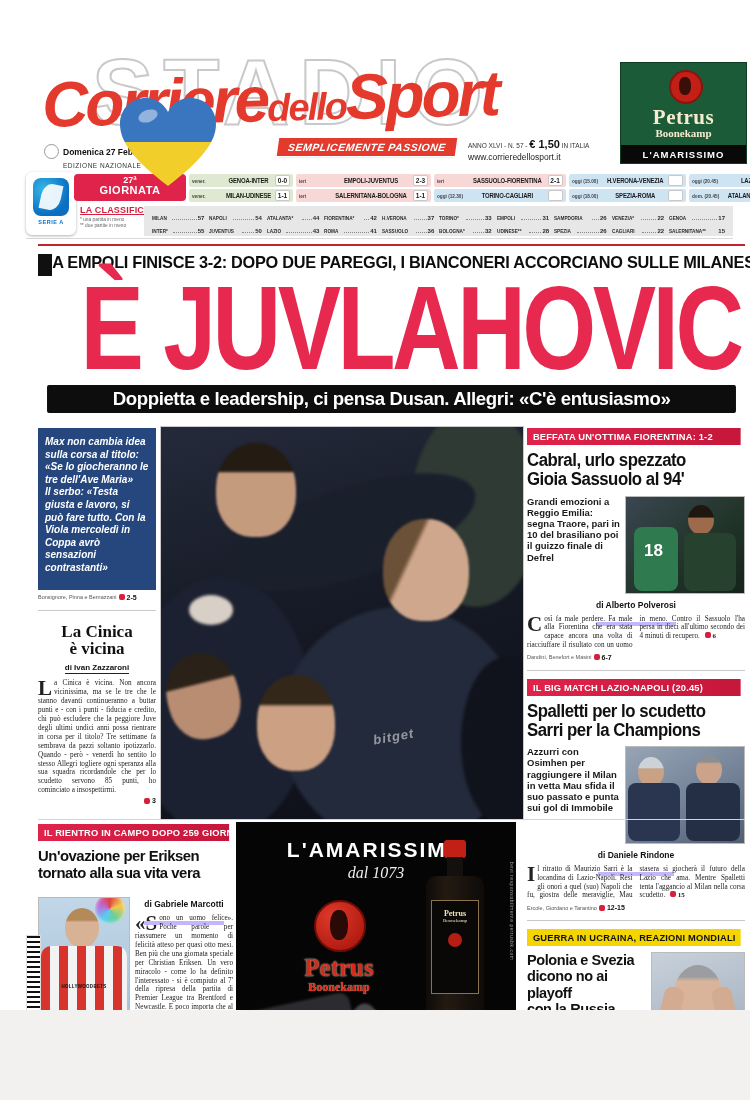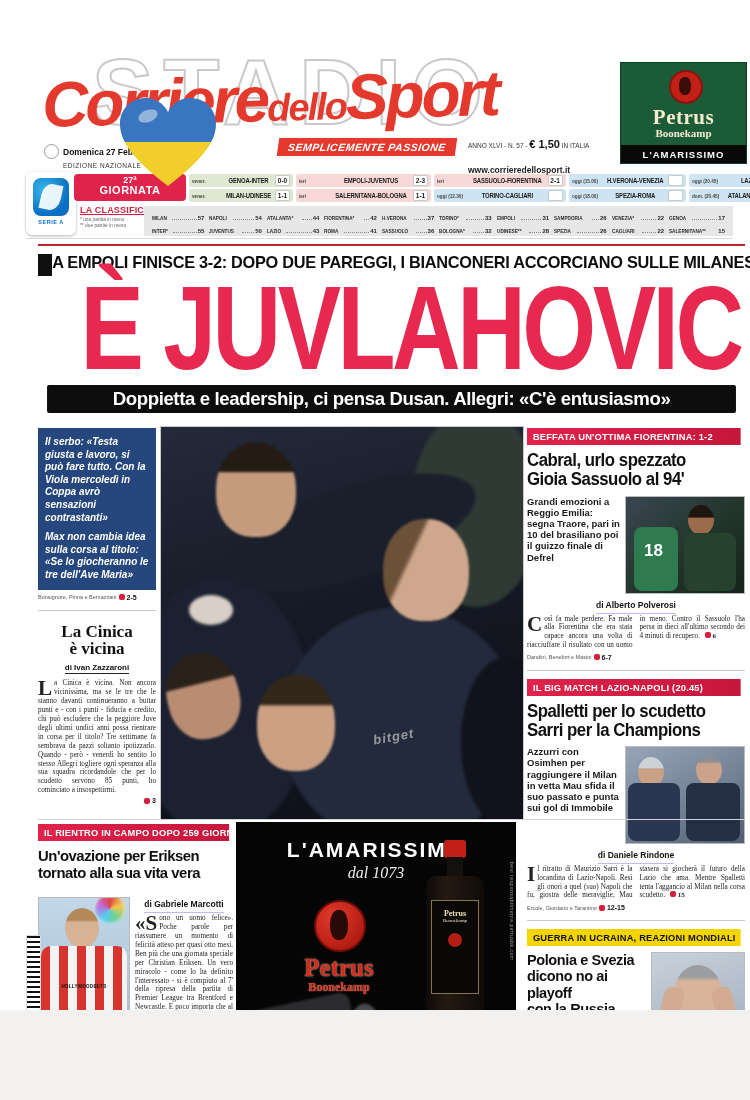--- a/index.html
+++ b/index.html
@@ -16,21 +16,21 @@
   .datecircle{display:inline-block;width:13px;height:13px;border:1.5px solid #9a9a9a;border-radius:50%;vertical-align:middle;margin-right:4px;}
   .dateline{display:inline-block;font-size:8.5px;font-weight:800;vertical-align:middle;}
   .edition{font-size:6.5px;letter-spacing:.5px;color:#333;margin-top:2px;margin-left:19px;}
   .heart{position:absolute;left:116px;top:94px;z-index:4;}
   .ribbon{position:absolute;left:278px;top:138px;width:178px;height:18px;background:#e43a2d;
           transform:skewX(-8deg);z-index:3;display:flex;align-items:center;justify-content:center;
           color:#fff;font-weight:800;font-style:italic;font-size:10.5px;letter-spacing:.5px;
           box-shadow:0 0 0 1.5px #fff,0 1px 2px rgba(0,0,0,.4);}
   .issueinfo{position:absolute;left:468px;top:138px;width:150px;z-index:3;font-size:6.5px;color:#333;}
   .issueinfo .price{font-size:11px;font-weight:800;color:#111;}
-  .website{font-size:8.5px;font-weight:700;color:#222;margin-top:15px;}
+  .website{font-size:8.5px;font-weight:400;color:#222;margin-top:2px;}
   .petrus{position:absolute;left:620px;top:62px;width:125px;height:100px;background:#1c5b38;z-index:3;
           border:1px solid #0f3d24;}
   .petrus .seal{position:absolute;left:48px;top:7px;width:30px;height:30px;background:#c22017;border-radius:50%;
           border:2px solid #8a1510;}
   .petrus .seal::after{content:"";position:absolute;left:8px;top:5px;width:12px;height:18px;background:#3a0f0a;border-radius:45%;}
   .petrus .pname{position:absolute;left:0;top:42px;width:100%;text-align:center;color:#f6ecd0;
           font-family:"Liberation Serif",serif;font-weight:700;font-size:21px;letter-spacing:.5px;}
   .petrus .pname2{position:absolute;left:0;top:64px;width:100%;text-align:center;color:#f6ecd0;
           font-family:"Liberation Serif",serif;font-weight:700;font-size:11px;}
   .petrus .pband{position:absolute;left:0;bottom:0;width:100%;height:18px;background:#090909;color:#fff;
@@ -101,21 +101,21 @@
   
   .rightcol{position:absolute;left:527px;top:420px;width:218px;height:676px;overflow:hidden;}
   .lbl{display:block;margin-top:8px;background:linear-gradient(90deg,#e0234a,#c5173b);color:#fff;font-size:9.5px;
        font-weight:800;padding:3px 6px;letter-spacing:.2px;transform:scaleX(.98);transform-origin:left;white-space:nowrap;}
   .lbl.yellow{background:#f5d500;color:#101010;}
   .sec-h{font-size:17.5px;font-weight:800;line-height:1.1;letter-spacing:-.5px;margin-top:6px;transform:scaleX(.96);transform-origin:left;white-space:nowrap;}
   .introw{display:flex;gap:5px;margin-top:6px;}
   .intro{width:95px;font-size:9.5px;line-height:1.18;font-weight:600;color:#1a1a1a;}
   .secphoto{position:relative;width:118px;height:96px;overflow:hidden;border:1px solid #bbb;flex:none;}
   .byline{text-align:center;font-size:8.5px;font-weight:800;margin-top:6px;}
-  .byline span{border-bottom:1px solid #c4b5fd;padding-bottom:3px;}
+  .byline span{border-bottom:4px solid #c4b5fd;padding-bottom:12px;}
   .body2{columns:2;column-gap:7px;font-family:"Liberation Serif",serif;font-size:7.2px;line-height:1.22;
          text-align:justify;margin-top:5px;color:#222;}
   .divider{border-top:1px solid #c9c9c9;margin-top:9px;}
   .ukr-row{display:flex;gap:5px;margin-top:6px;}
   .ukr-lines{width:120px;font-size:14.5px;font-weight:800;line-height:1.12;letter-spacing:-.4px;}
   
   .eriksen{position:absolute;left:38px;top:822px;width:195px;height:272px;overflow:hidden;}
   .eriksen .sec-h{font-size:15.5px;}
   .er-row{display:flex;gap:5px;margin-top:16px;}
   .er-photo{position:relative;width:90px;height:196px;flex:none;overflow:hidden;border:1px solid #bbb;
@@ -386,22 +386,22 @@
 
   <div class="lead">
     <div class="black-marker"></div>
     <div class="kicker">A EMPOLI FINISCE 3-2: DOPO DUE PAREGGI, I BIANCONERI ACCORCIANO SULLE MILANESI</div>
     <div class="headline">È JUVLAHOVIC</div>
     <div class="subbar">Doppietta e leadership, ci pensa Dusan. Allegri: «C'è entusiasmo»</div>
   </div>
 
   <div class="leftcol">
     <div class="bluebox">
+      <p style="margin-bottom:0">Max non cambia idea sulla corsa al titolo: «Se lo giocheranno le tre dell'Ave Maria»</p>
       <p>Il serbo: «Testa giusta e lavoro, si può fare tutto. Con la Viola mercoledì in Coppa avrò sensazioni contrastanti»</p>
-      <p style="margin-bottom:0">Max non cambia idea sulla corsa al titolo: «Se lo giocheranno le tre dell'Ave Maria»</p>
     </div>
     <div class="credit">
       <span>Bonsignore, Pinna e Bernazzani</span>
       <span class="pagedot"></span>
       <b>2-5</b>
     </div>
     <div class="divider"></div>
     <div class="ed-title">
       <div>La Cinica</div>
       <div>è vicina</div>

